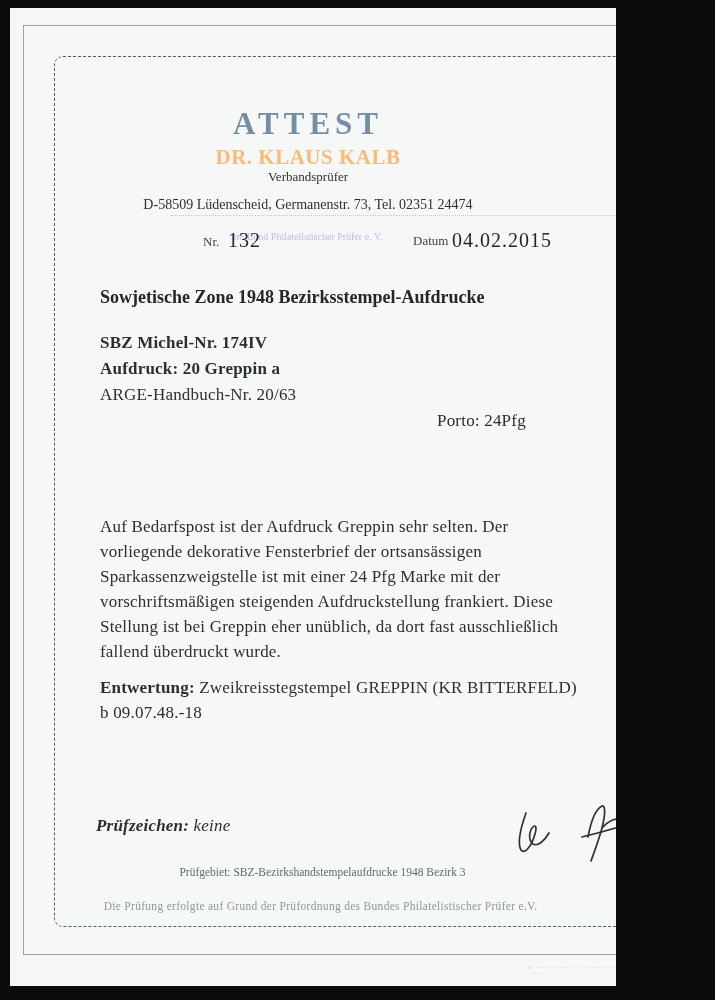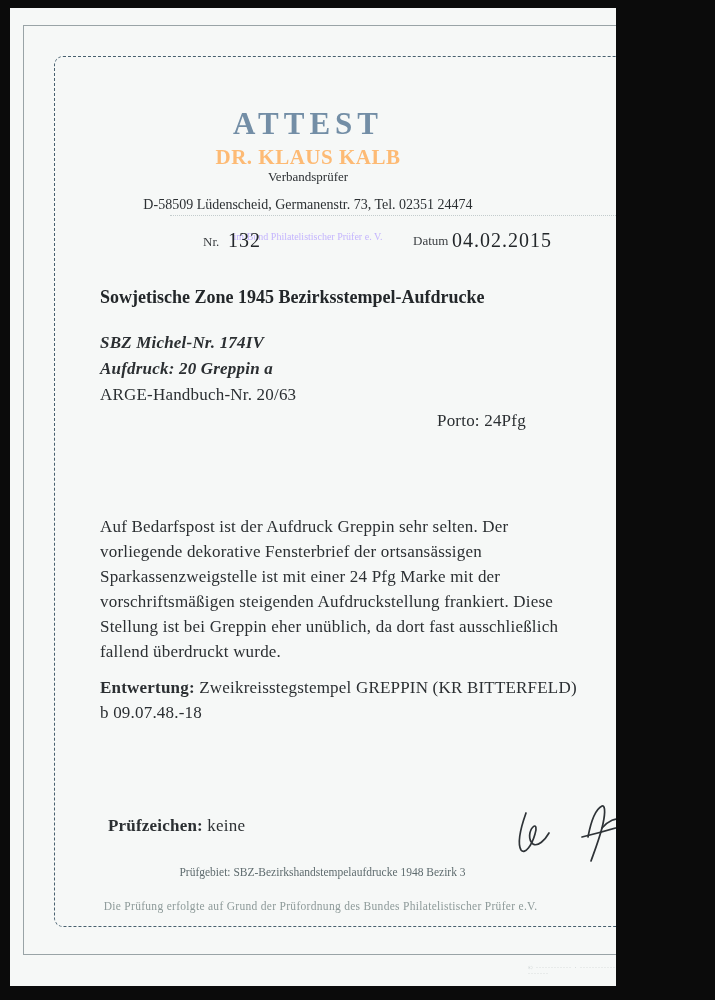--- a/index.html
+++ b/index.html
@@ -18,21 +18,21 @@
   .role{font-size:13px;color:#2c3033;}
   .org{font-size:10px;color:#c4b5fd;margin-top:48px;}
   .addr{font-size:14px;color:#2c3033;}
   .dot-rule{border-top:1px dotted #c3cccd;height:0;}
   .small-label{font-size:13px;color:#3a3e41;}
   .big-value{font-size:20px;color:#23272a;letter-spacing:1px;}
   
   .doc-title{font-size:18px;font-weight:bold;color:#23272a;}
   .body-text{font-size:17px;color:#2b2f32;line-height:25px;letter-spacing:.2px;
              white-space:pre-line;width:565px;}
-  .bold-line{font-weight:bold;font-style:italic;}
+  .bold-line{font-weight:bold;}
   .footer-mid{font-size:11.5px;color:#5e6b6e;padding-left:29px;}
   .footer-low{font-size:11.5px;color:#8d9a99;letter-spacing:.3px;padding-left:25px;}
   .micro{font-size:6px;color:#b4bdbf;letter-spacing:1px;}
   svg{display:block;}
 </style>
 </head>
 <body>
 
 <div id="stage">
   <div id="paper"></div>
@@ -45,40 +45,40 @@
   <div class="abs ctr org" style="top:183px;">im Bund Philatelistischer Prüfer e. V.</div>
   <div class="abs ctr addr" style="top:197px;">D-58509 Lüdenscheid, Germanenstr. 73, Tel. 02351 24474</div>
 
   <div class="abs dot-rule" style="left:170px;top:215px;width:470px;"></div>
 
   <span class="abs small-label" style="left:203px;top:234px;">Nr.</span>
   <span class="abs big-value" style="left:228px;top:229px;">132</span>
   <span class="abs small-label" style="left:413px;top:233px;">Datum</span>
   <span class="abs big-value" style="left:452px;top:229px;">04.02.2015</span>
 
-  <div class="abs doc-title" style="left:100px;top:287px;">Sowjetische Zone 1945 Bezirksstempel-Aufdrucke</div>
+  <div class="abs doc-title" style="left:100px;top:287px;">Sowjetische Zone 1948 Bezirksstempel-Aufdrucke</div>
 
   <div class="abs body-text bold-line" style="left:100px;top:330px;">SBZ Michel-Nr. 174IV</div>
   <div class="abs body-text bold-line" style="left:100px;top:356px;">Aufdruck: 20 Greppin a</div>
   <div class="abs body-text" style="left:100px;top:382px;">ARGE-Handbuch-Nr. 20/63</div>
   <div class="abs body-text" style="left:437px;top:408px;width:180px;">Porto: 24Pfg</div>
 
 
   <div class="abs body-text" style="left:100px;top:514px;"><span>Auf Bedarfspost ist der Aufdruck Greppin sehr selten. Der
 vorliegende dekorative Fensterbrief der ortsansässigen
 Sparkassenzweigstelle ist mit einer 24 Pfg Marke mit der
 vorschriftsmäßigen steigenden Aufdruckstellung frankiert. Diese
 Stellung ist bei Greppin eher unüblich, da dort fast ausschließlich
 fallend überdruckt wurde.</span></div>
 
   <div class="abs body-text" style="left:100px;top:675px;"><span style="font-weight: bold;">Entwertung:</span><span> Zweikreisstegstempel GREPPIN (KR BITTERFELD)
 b  09.07.48.-18</span></div>
 
 
-  <div class="abs body-text" style="left:108px;top:813px;"><span style="font-weight: bold;">Prüfzeichen:</span><span> keine</span></div>
+  <div class="abs body-text" style="left:96px;top:813px;font-style:italic;"><span style="font-weight: bold;">Prüfzeichen:</span><span> keine</span></div>
 
   <div class="abs" style="left:512px;top:793px;width:148px;height:78px;">
     <svg width="148" height="78" viewBox="0 0 148 78">
       <g fill="none" stroke="#2e3337" stroke-width="1.7" stroke-linecap="round">
         <path d="M14,20 C9,34 5,50 9,57 C13,62 20,52 23,41 C25,35 24,31 21,34 C17,38 16,47 21,51 C26,54 33,47 37,40"></path>
         <path d="M76,44 C79,28 84,16 90,13 C94,12 93,23 90,35 C86,50 81,62 79,68"></path>
         <path d="M90,35 C96,28 104,24 110,27 C115,30 111,43 107,53 C104,60 107,63 112,58 C118,52 123,44 126,38"></path>
         <path d="M70,44 C86,40 108,34 132,26"></path>
         <path d="M126,38 C128,46 133,43 138,32"></path>
       </g>

